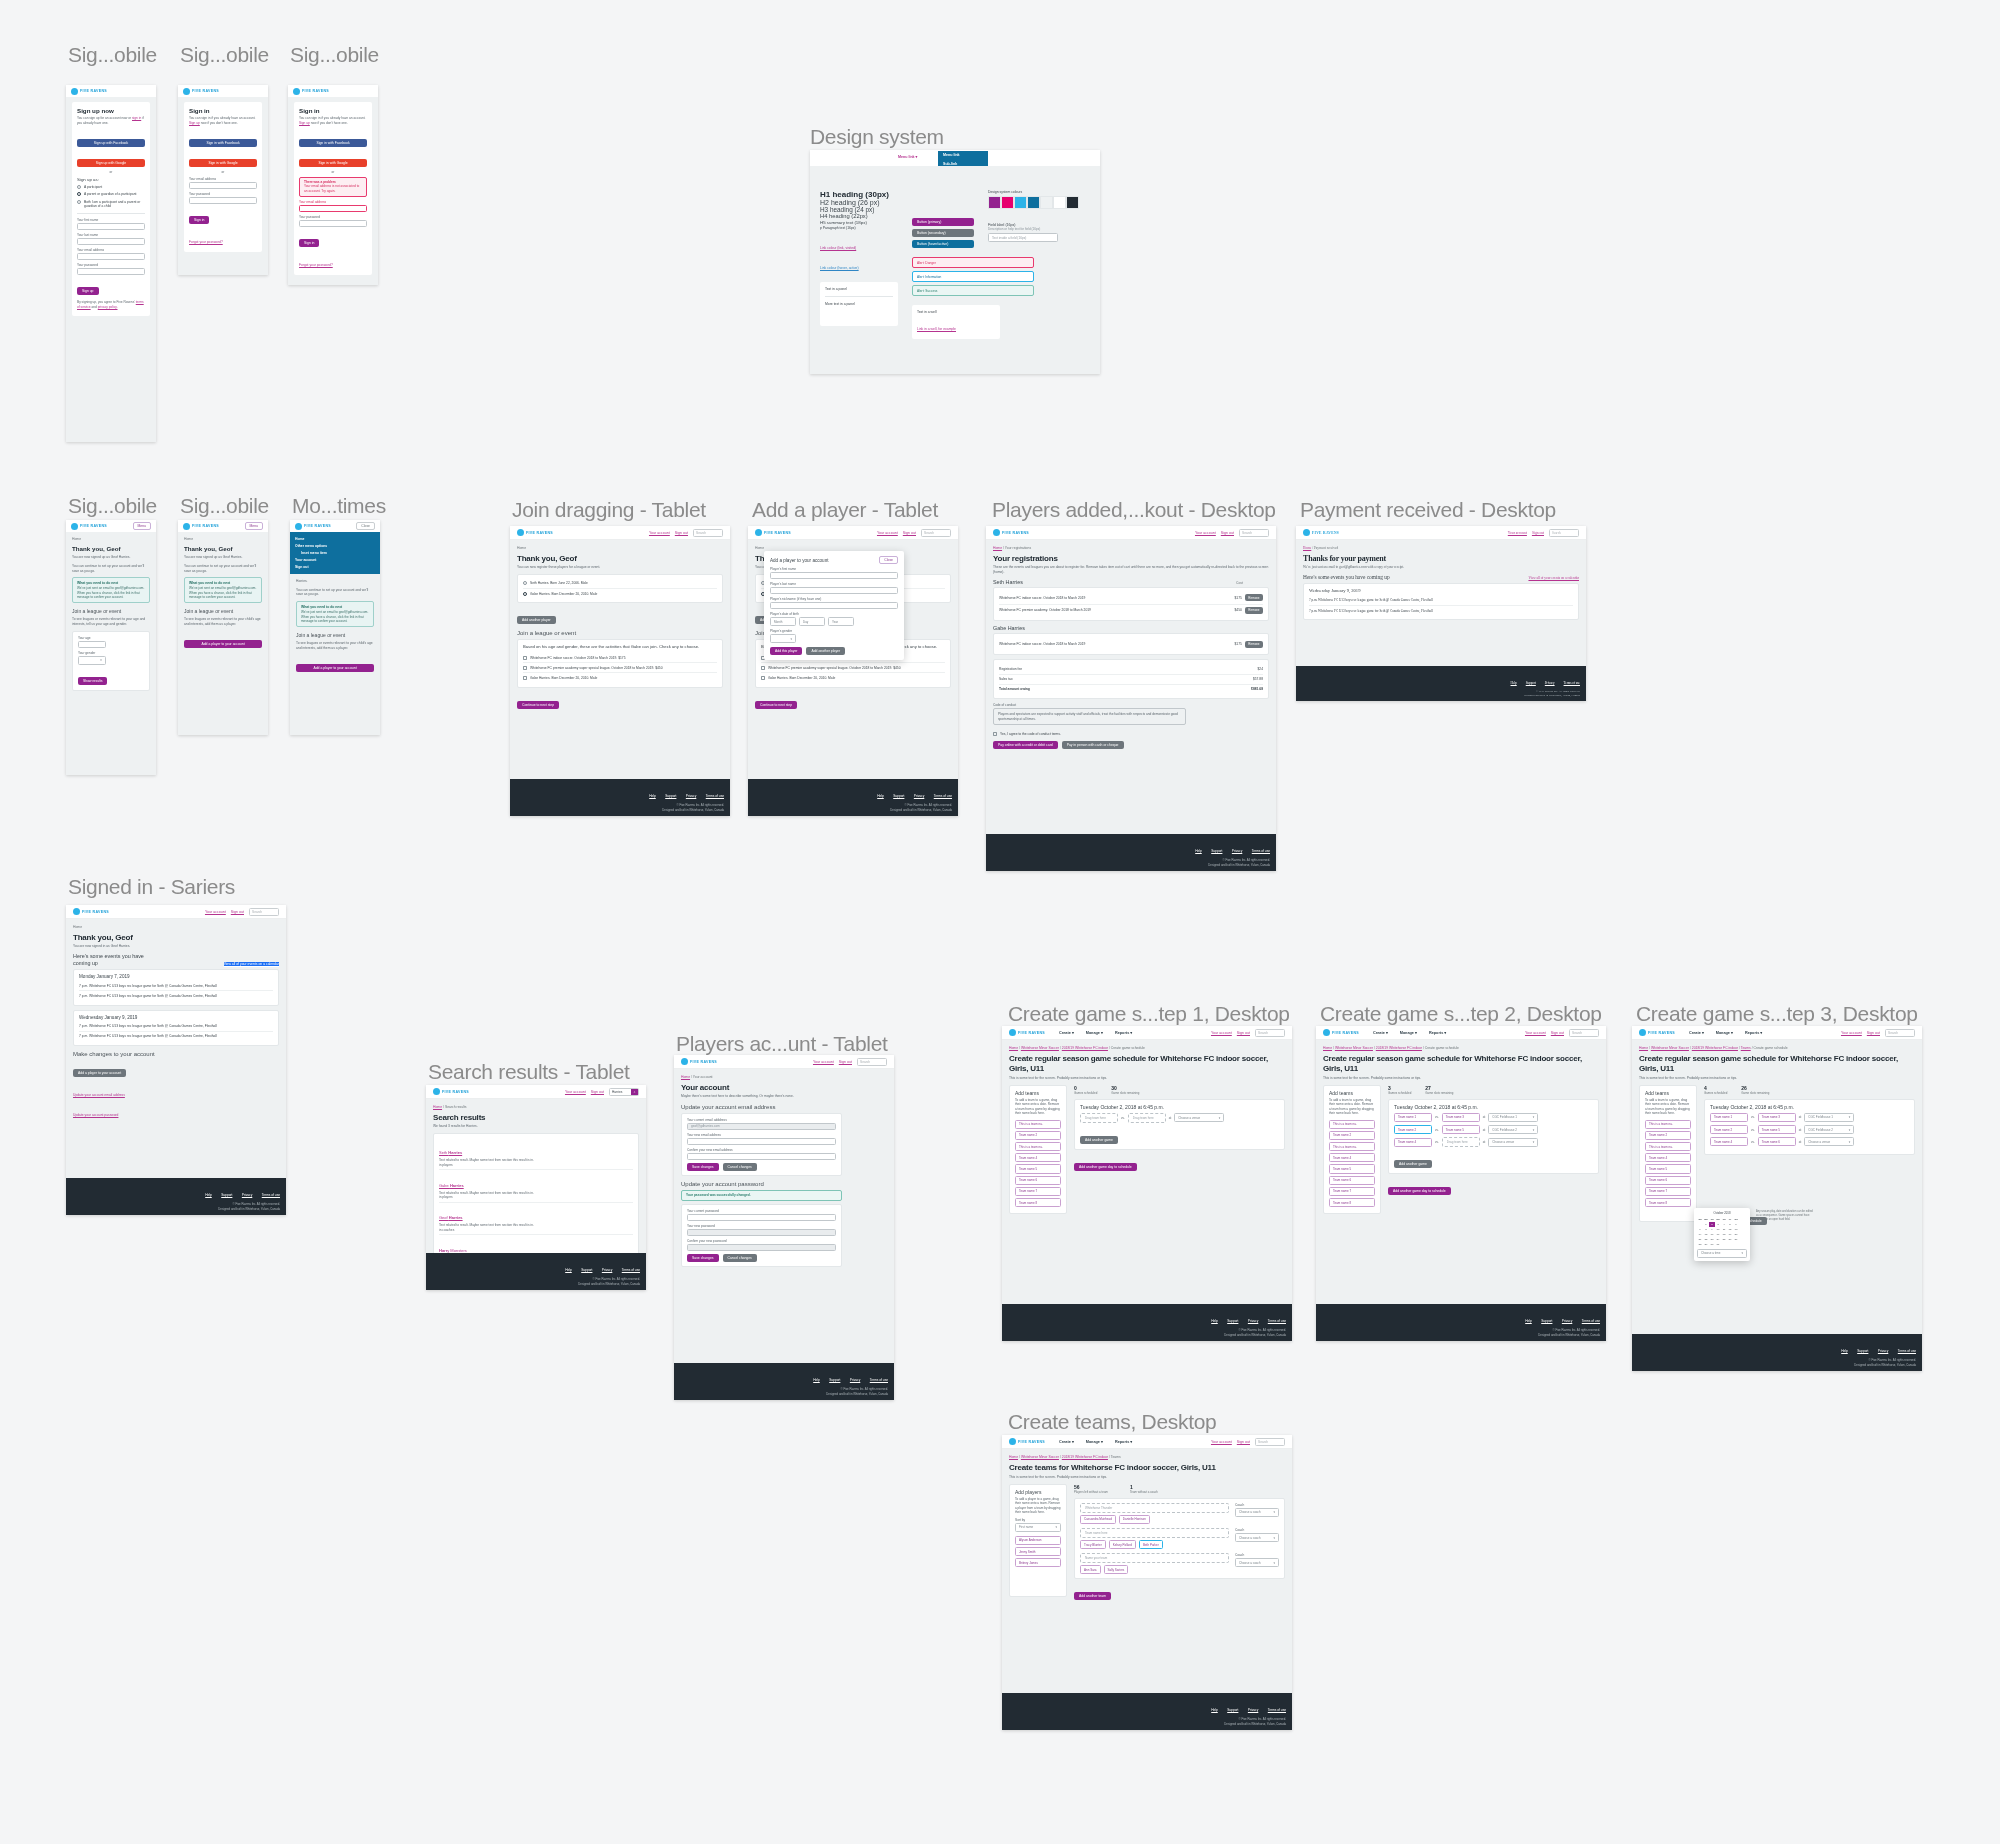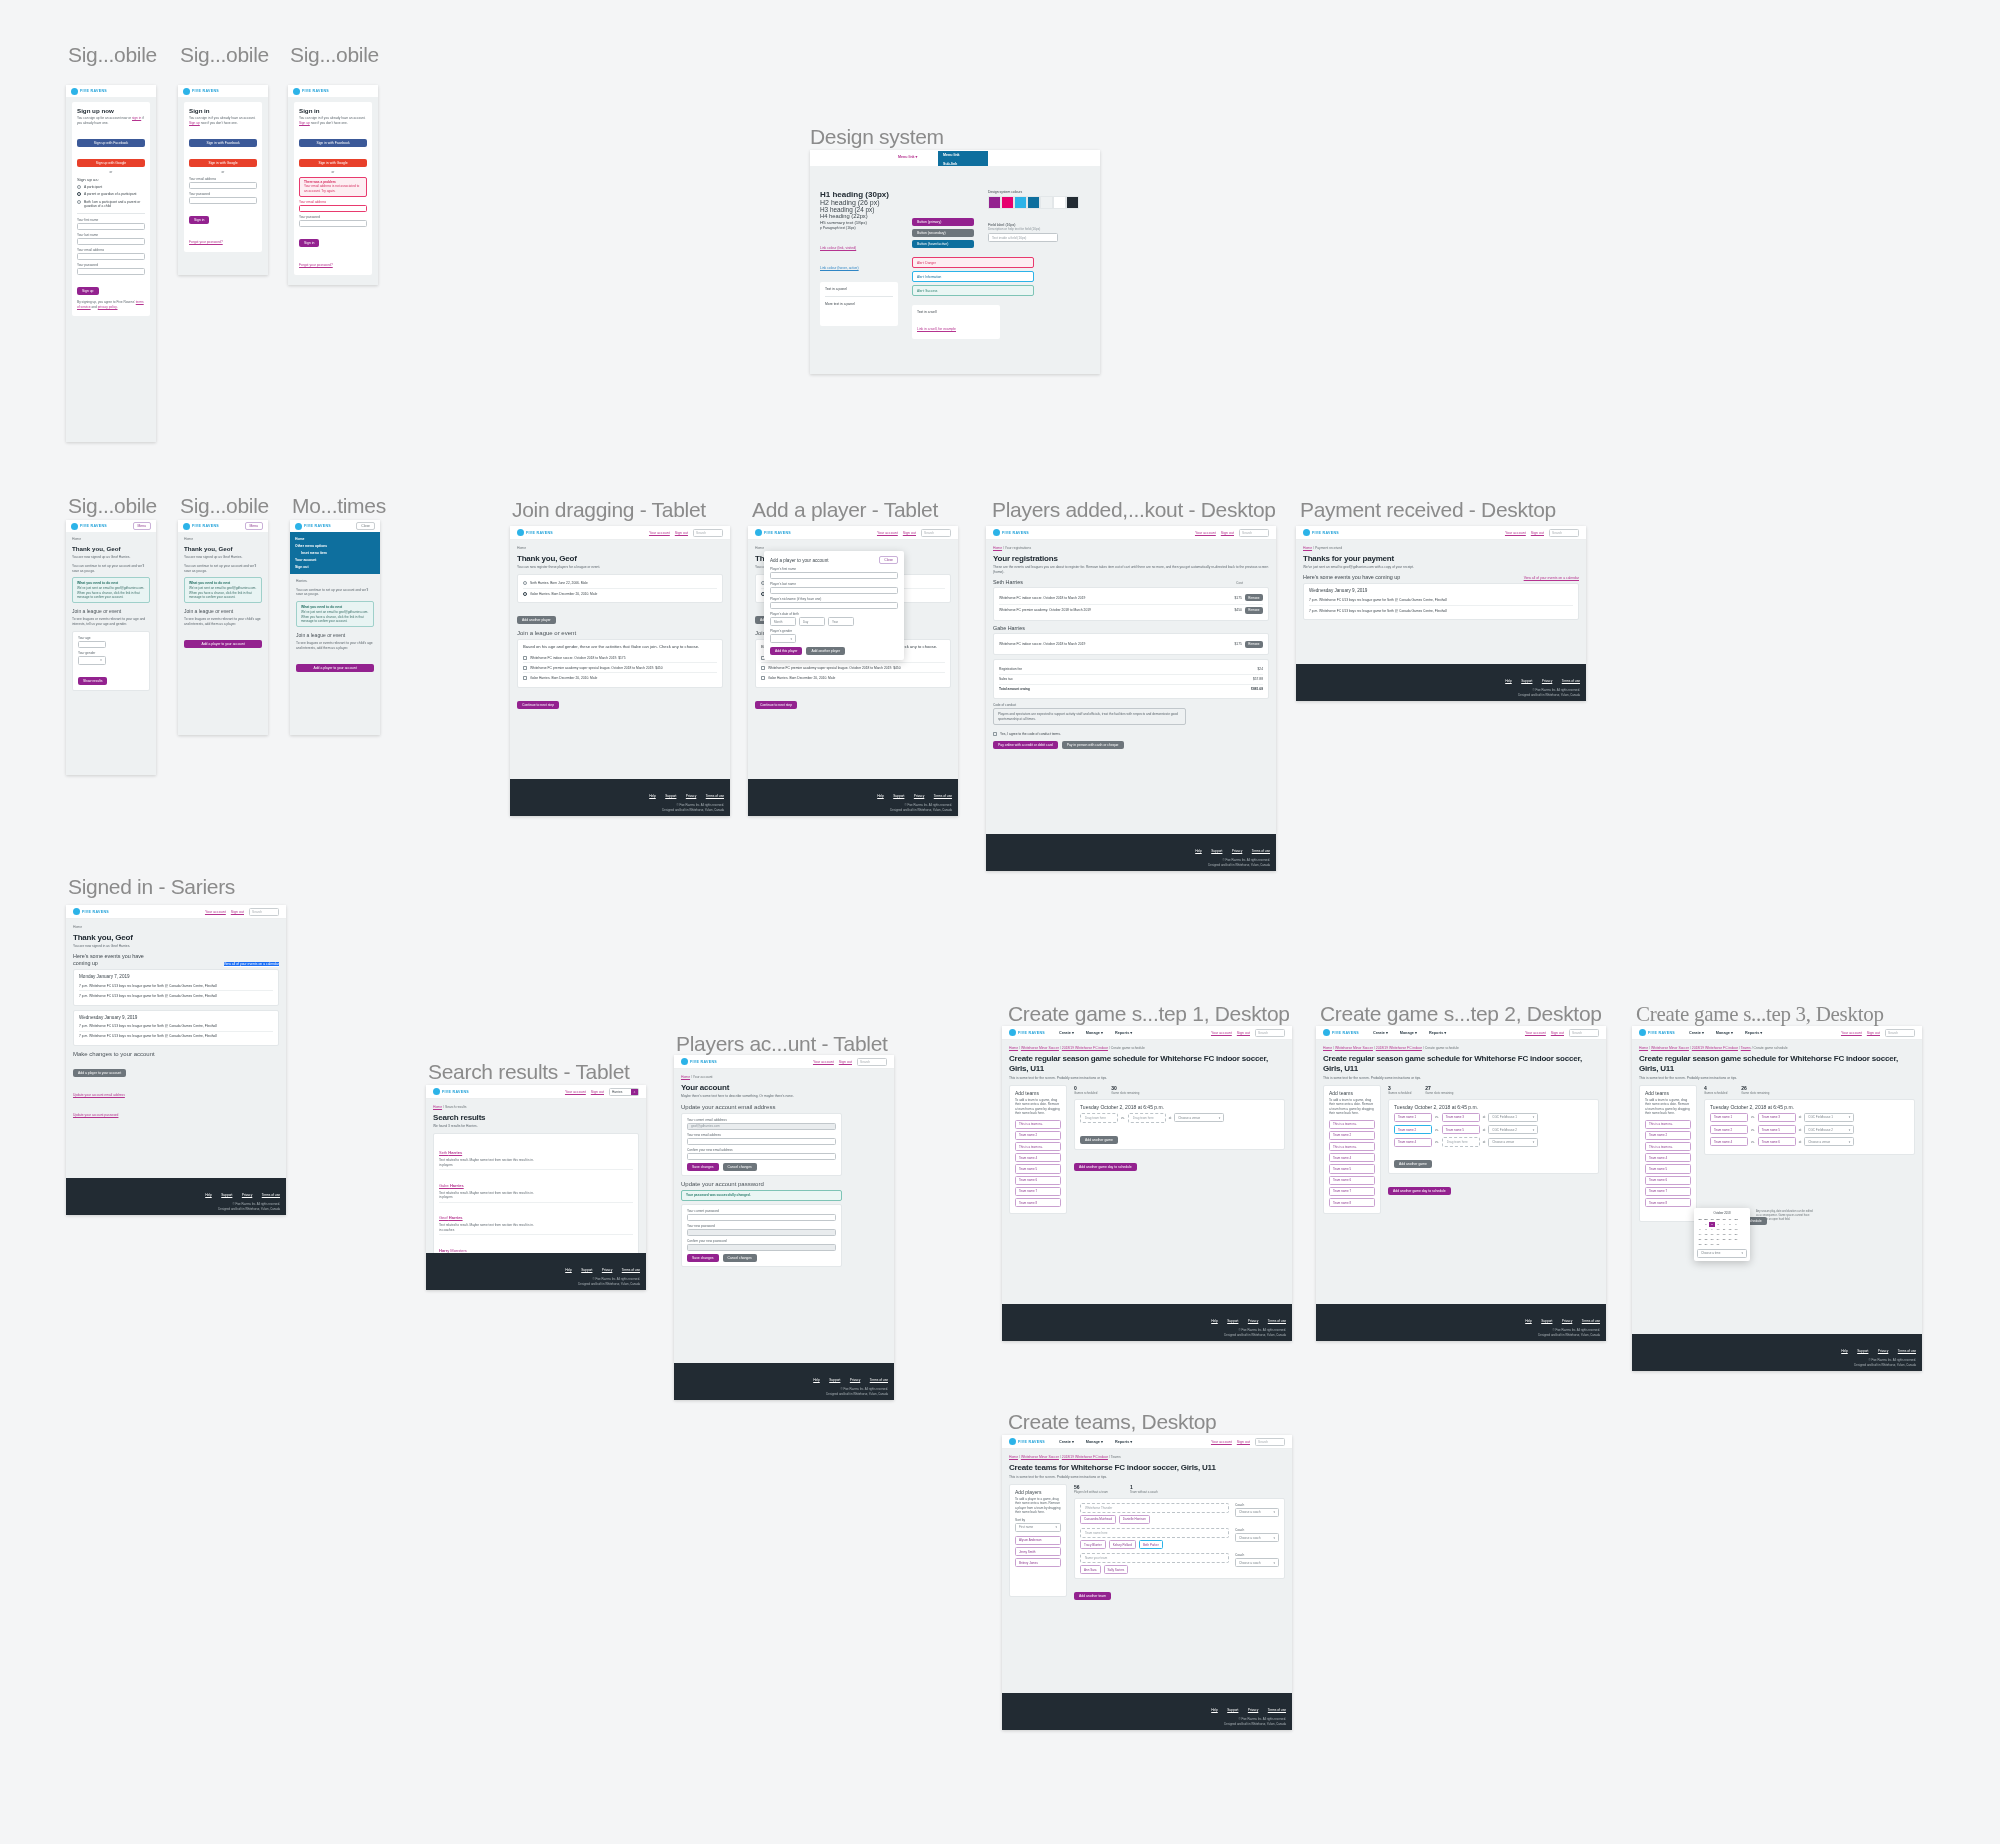--- a/index.html
+++ b/index.html
@@ -575,21 +575,21 @@
       <a href="#" class="lk">Help</a>
       <a href="#" class="lk">Support</a>
       <a href="#" class="lk">Privacy</a>
       <a href="#" class="lk">Terms of use</a>
       <div class="cp">© Five Ravens Inc. All rights reserved.</div>
       <div class="cp">Designed and built in Whitehorse, Yukon, Canada</div>
     </div>
   </div>
 
   <div class="ab-title" style="left:1300px;top:498px;">Payment received - Desktop</div>
-  <div class="ab" style="left:1296px;top:526px;width:290px;height:175px;">
+  <div class="ab" style="left:1296px;top:526px;width:290px;height:175px;font-family:Liberation Serif, serif;">
     <div class="hdr">
       <span class="logo">
           <span class="mark"></span>
           <span class="wm">FIVE RAVENS</span>
         </span>
       <span class="hdr-right">
         <a href="#" class="hlink">Your account</a>
         <a href="#" class="hlink">Sign out</a>
         <span class="searchbox">Search</span>
       </span>
@@ -943,21 +943,21 @@
     <div class="ftr" style="position:absolute;left:0;right:0;bottom:0;">
       <a href="#" class="lk">Help</a>
       <a href="#" class="lk">Support</a>
       <a href="#" class="lk">Privacy</a>
       <a href="#" class="lk">Terms of use</a>
       <div class="cp">© Five Ravens Inc. All rights reserved.</div>
       <div class="cp">Designed and built in Whitehorse, Yukon, Canada</div>
     </div>
   </div>
 
-  <div class="ab-title" style="left:1636px;top:1002px;font-family:Liberation Serif, serif;">Create game s...tep 3, Desktop</div>
+  <div class="ab-title" style="left:1636px;top:1002px;">Create game s...tep 3, Desktop</div>
   <div class="ab" style="left:1632px;top:1026px;width:290px;height:345px;">
     <div class="hdr">
       <span class="logo">
           <span class="mark"></span>
           <span class="wm">FIVE RAVENS</span>
         </span>
       <span style="display:flex;gap:12px;margin-left:14px;">
         <span class="navitem"><span>Create</span> ▾</span>
         <span class="navitem"><span>Manage</span> ▾</span>
         <span class="navitem"><span>Reports</span> ▾</span>

